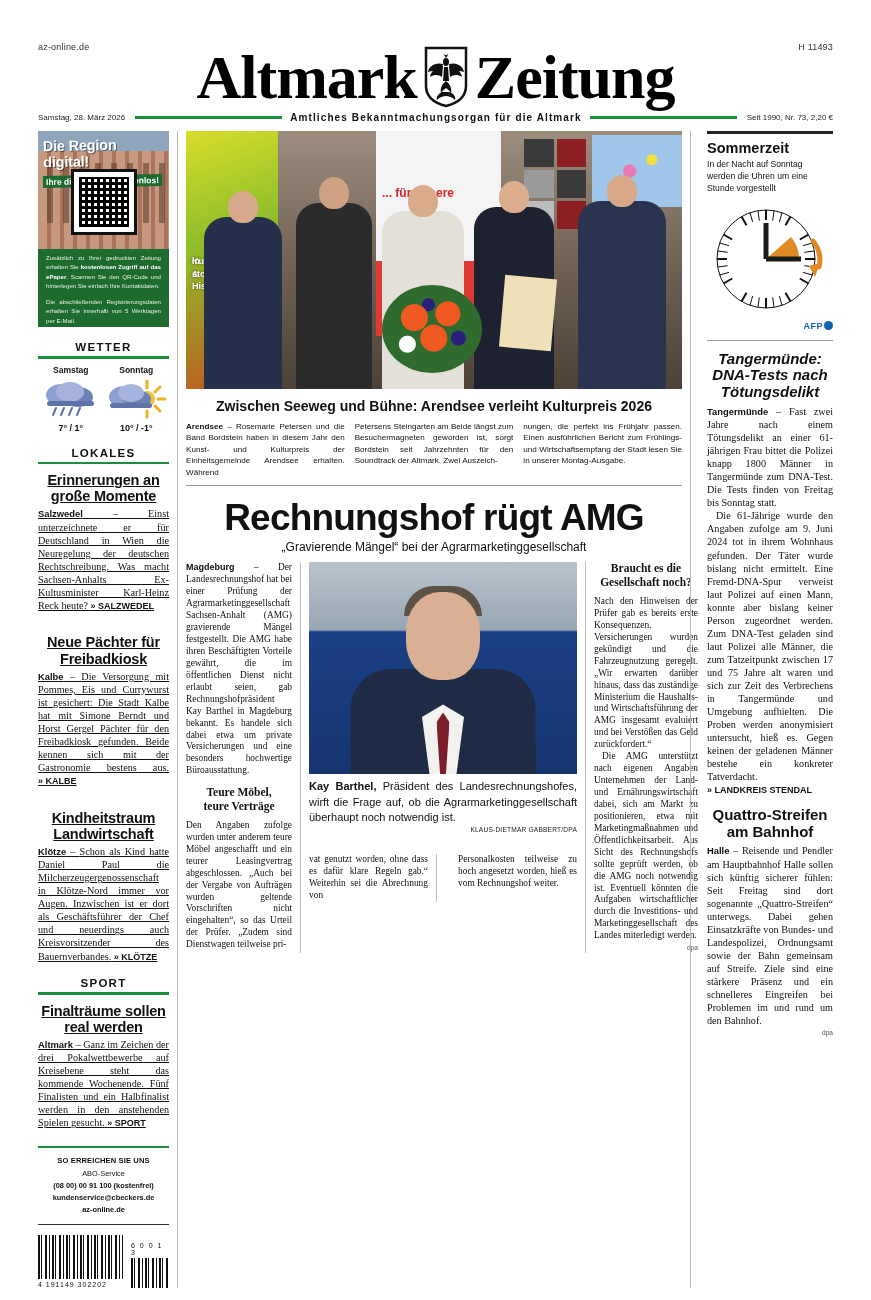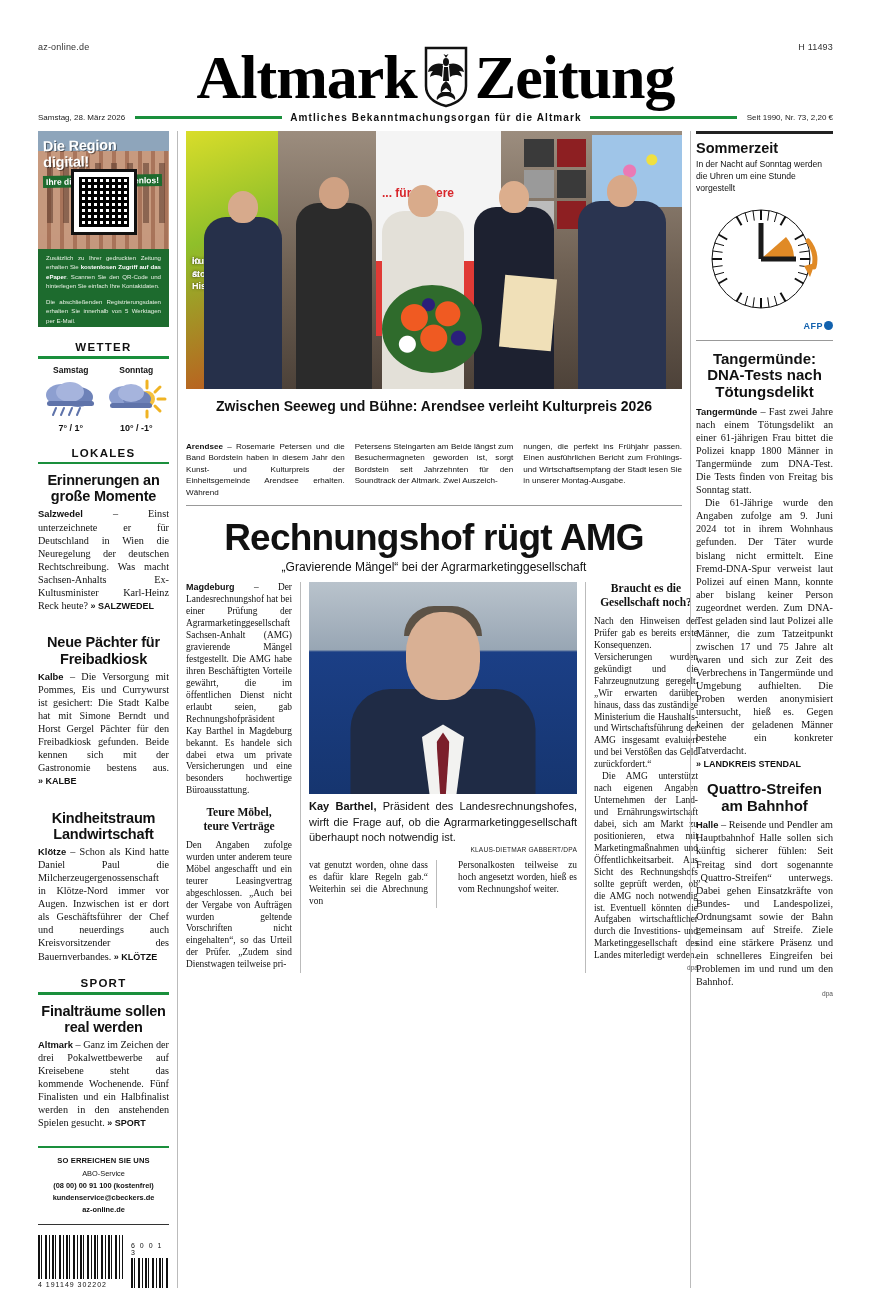--- a/index.html
+++ b/index.html
@@ -30,21 +30,21 @@
   .mh-date, .mh-issue { white-space: nowrap; font-size: 8px; }
   .mh-center { flex: 1; display: flex; align-items: center; gap: 8px; padding: 0 10px; }
   .rule-green { flex: 1; height: 3px; background: #1a8f3c; }
   .mh-slogan { font-family: "Liberation Sans", sans-serif; font-weight: bold;
                font-size: 10px; letter-spacing: 1.1px; white-space: nowrap; color: #111; }
 
   
   .grid { display: flex; padding: 8px 38px 0 38px; gap: 0; }
   .col-left  { width: 140px; flex: 0 0 140px; padding-right: 8px; }
   .col-mid   { width: 512px; flex: 0 0 512px; padding: 0 8px; }
-  .col-right { width: 143px; flex: 0 0 143px; padding-left: 5px; }
+  .col-right { width: 143px; flex: 0 0 143px; padding-left: 16px; }
 
   .vline-l { border-right: 1px solid #bbb; }
   .vline-r { border-left: 1px solid #bbb; }
 
   
   .promo { background: #1d6b2e; position: relative; width: 100%; height: 196px;
            overflow: hidden; }
   .promo-photo { position: absolute; inset: 0; height: 118px;
       background:
         linear-gradient(180deg, #8ea5bb 0%, #8ea5bb 18%, #b98d72 18%, #9e6f56 100%);
@@ -91,21 +91,21 @@
   
   .wx { display: flex; justify-content: space-around; margin-top: 2px; }
   .wx-day { text-align: center; width: 50%; }
   .wx-name { font-family: "Liberation Sans", sans-serif; font-weight: bold;
              font-size: 8.5px; margin-bottom: 4px; }
   .wx-icon { height: 40px; position: relative; }
   .wx-temp { font-family: "Liberation Sans", sans-serif; font-weight: bold;
              font-size: 9px; margin-top: 4px; }
 
   
-  .brief { margin-top: 8px; }
+  .brief { margin-top: 8px; text-decoration: underline; }
   .brief-h { font-family: "Liberation Sans", sans-serif; font-weight: bold;
              font-size: 14.5px; line-height: 1.12; text-align: center;
              margin-bottom: 3px; letter-spacing: -.2px; }
   .body-txt { font-size: 10.2px; line-height: 1.28; text-align: justify;
               hyphens: auto; -webkit-hyphens: auto; }
   .body-txt b { font-family: "Liberation Sans", sans-serif; font-size: 9.4px; }
   .ref { font-family: "Liberation Sans", sans-serif; font-weight: bold;
          font-size: 9px; white-space: nowrap; }
   .gap { height: 14px; }
 
@@ -166,21 +166,21 @@
                  radial-gradient(circle at 22% 70%, #fff 0 8px, transparent 9px),
                  radial-gradient(circle at 80% 62%, #2a1f7a 0 7px, transparent 8px),
                  radial-gradient(circle at 46% 18%, #2a1f7a 0 6px, transparent 7px);}
   .cert { position:absolute; right:128px; bottom:40px; width:52px; height:72px;
      background:#f0e0b8; transform:rotate(5deg); }
 
   .hero-cap { font-family: "Liberation Sans", sans-serif; font-weight: bold;
               font-size: 14px; text-align: center; margin: 9px 0 7px; }
   .cap-cols { display: flex; gap: 10px; padding-bottom: 7px; border-bottom: 1px solid #999; }
   .cap-cols > div { flex: 1; font-family: "Liberation Sans", sans-serif;
-                    font-size: 8.1px; line-height: 1.42; text-align: justify; margin-top: 20px; }
+                    font-size: 8.1px; line-height: 1.42; text-align: justify; }
   .cap-cols b { font-weight: bold; }
 
   
   .main-h { font-family: "Liberation Sans", sans-serif; font-weight: bold;
             font-size: 37px; text-align: center; margin: 11px 0 1px; letter-spacing: -.8px; }
   .main-sub { font-family: "Liberation Sans", sans-serif; font-size: 12px;
               text-align: center; margin-bottom: 8px; }
   .main-cols { display: flex; gap: 0; }
   .mc { font-size: 9.4px; line-height: 1.27; text-align: justify;
         hyphens: auto; -webkit-hyphens: auto; }
@@ -200,21 +200,21 @@
   .pt-body { position:absolute; left:50%; bottom:0; transform:translateX(-50%);
      width:185px; height:105px; border-radius:40px 40px 0 0; background:#1f2b45; }
   .pt-shirt { position:absolute; left:50%; bottom:0; transform:translateX(-50%);
      width:42px; height:70px; background:#f2f2f0; clip-path: polygon(50% 0,100% 18%,82% 100%,18% 100%,0 18%); }
   .pt-tie { position:absolute; left:50%; bottom:0; transform:translateX(-50%);
      width:13px; height:62px; background:#7b1f2b; clip-path: polygon(50% 0,100% 16%,72% 100%,28% 100%,0 16%); }
   .pt-cap { font-family: "Liberation Sans", sans-serif; font-size: 11px;
             line-height: 1.38; margin-top: 5px; }
   .pt-credit { font-family: "Liberation Sans", sans-serif; font-size: 6.6px;
                text-align: right; letter-spacing: .2px; color: #222; margin-top: 1px; }
-  .mc-2-after { display: flex; gap: 13px; margin-top: 6px; justify-content: space-between; }
+  .mc-2-after { display: flex; gap: 13px; margin-top: 20px; justify-content: space-between; }
   .mc-2-after > div { flex: 1; font-size: 9.4px; line-height: 1.27; text-align: justify; }
   .mc-2-after > div:first-child { padding-right: 8px; border-right: 1px solid #bbb; }
   .mc-2-after > div:last-child { padding-left: 8px; }
   .dpa { font-family: "Liberation Sans", sans-serif; font-size: 6.6px; color: #555;
          text-align: right; display: block; margin-top: 2px; }
 
   
   .sommer-h { font-family: "Liberation Sans", sans-serif; font-weight: bold;
               font-size: 14.5px; margin-bottom: 2px; }
   .sommer-t { font-family: "Liberation Sans", sans-serif; font-size: 8.6px;
@@ -527,21 +527,21 @@
           <path d="M55 60 L88 60 A33 33 0 0 0 80 38 Z" fill="#e08a26"></path>
           <line x1="55" y1="60" x2="55" y2="24" stroke="#1a1a1a" stroke-width="5"></line>
           <line x1="55" y1="60" x2="90" y2="60" stroke="#1a1a1a" stroke-width="5"></line>
           <path d="M102 42 A30 30 0 0 1 108 68" stroke="#e08a26" stroke-width="5" fill="none" stroke-linecap="round"></path>
           <path d="M104 78 l5 -14 l-11 3 Z" fill="#e08a26"></path>
         </svg>
       </div>
       <div class="afp"><span>AFP</span><i></i></div>
 
       <div class="hr-thin"></div>
-      <div class="rt-h" style="white-space:pre-line;">Tangermünde:
+      <div class="rt-h" style="white-space:pre-line;font-style:italic;">Tangermünde:
 DNA-Tests nach
 Tötungsdelikt</div>
       <div class="body-txt"><b>Tangermünde</b><span> – </span><span>Fast zwei Jahre nach einem Tötungsdelikt an einer 61-jährigen Frau bittet die Polizei knapp 1800 Männer in Tangermünde zum DNA-Test. Die Tests finden von Freitag bis Sonntag statt.</span></div>
       <div class="body-txt" style="text-indent:9px;"><span>Die 61-Jährige wurde den Angaben zufolge am 9. Juni 2024 tot in ihrem Wohnhaus gefunden. Der Täter wurde bislang nicht ermittelt. Eine Fremd-DNA-Spur verweist laut Polizei auf einen Mann, konnte aber bislang keiner Person zugeordnet werden. Zum DNA-Test geladen sind laut Polizei alle Männer, die zum Tatzeitpunkt zwischen 17 und 75 Jahre alt waren und sich zur Zeit des Verbrechens in Tangermünde und Umgebung aufhielten. Die Proben werden anonymisiert untersucht, hieß es. Gegen keinen der geladenen Männer bestehe ein konkreter Tatverdacht.</span> <span class="ref">» LANDKREIS STENDAL</span></div>
 
       <div class="rt-h" style="white-space:pre-line;">Quattro-Streifen
 am Bahnhof</div>
       <div class="body-txt"><b>Halle</b><span> – </span><span>Reisende und Pendler am Hauptbahnhof Halle sollen sich künftig sicherer fühlen: Seit Freitag sind dort sogenannte „Quattro-Streifen“ unterwegs. Dabei gehen Einsatzkräfte von Bundes- und Landespolizei, Ordnungsamt sowie der Bahn gemeinsam auf Streife. Ziele sind eine stärkere Präsenz und ein schnelleres Eingreifen bei Problemen im und rund um den Bahnhof.</span></div>
       <div style="text-align:right;">
           <span class="dpa">dpa</span>

